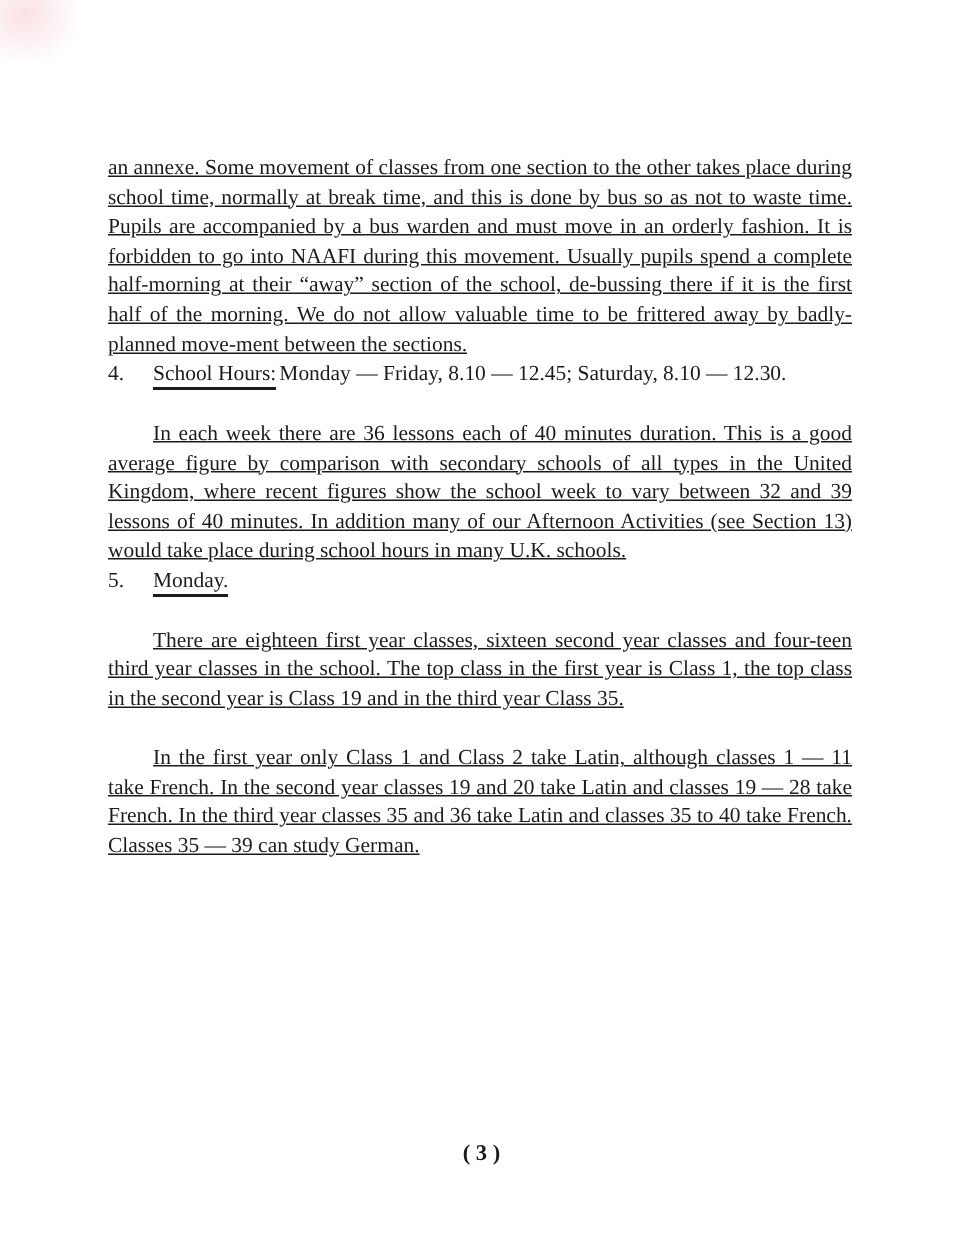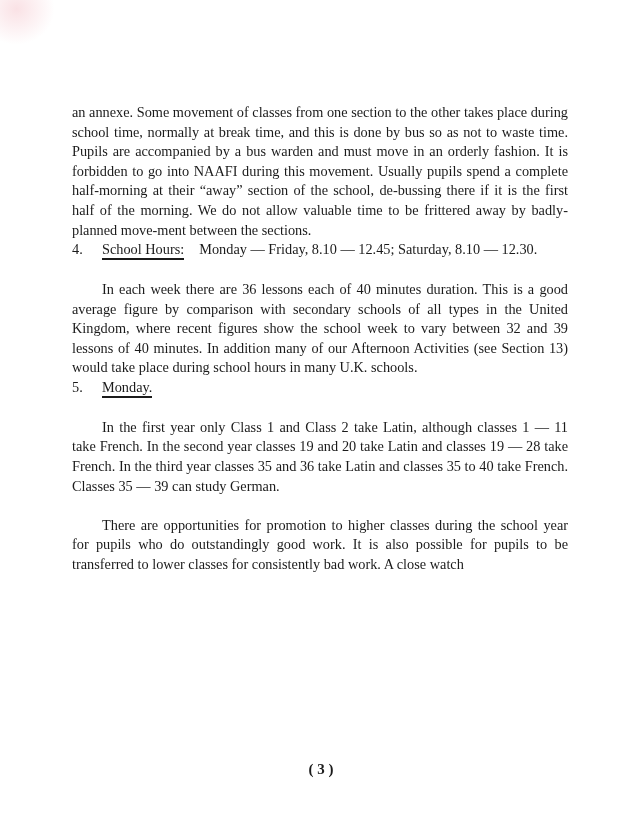--- a/index.html
+++ b/index.html
@@ -10,27 +10,27 @@
     color: #1b1b1b;
   }
   .smudge {
     position: absolute; left: 0; top: 0; width: 55px; height: 45px;
     background: radial-gradient(ellipse at 30% 20%, rgba(240,170,180,0.35), rgba(255,255,255,0) 70%);
   }
   .page {
     position: absolute; left: 72px; top: 103px; width: 496px;
     font-size: 14.3px; line-height: 19.6px;
   }
-  .para { margin: 0; text-align: justify; text-align-last: left; }
+  .para { margin: 0; text-align: justify; text-align-last: left; text-decoration: underline; }
   .indent { text-indent: 30px; }
   .gap { margin-top: 19.8px; }
   .heading { display: flex; align-items: baseline; margin: 0; }
   .heading .num { width: 30px; }
   .heading .title { font-weight: normal; border-bottom: 2px solid #1b1b1b; line-height: 17px; }
-  .heading .rest { margin-left: 15px; }
+  .heading .rest { margin-left: 2px; }
   .pagenum {
     position: absolute; left: 0; width: 642px; top: 761px;
     text-align: center; font-size: 15px; font-weight: bold;
   }
 </style>
 </head>
 <body>
 
 <div class="smudge"></div>
 
@@ -44,19 +44,19 @@
     <span class="rest">Monday — Friday,  8.10 — 12.45;  Saturday,  8.10 — 12.30.</span>
   </div>
 
   <p class="para indent gap">In each week there are 36 lessons each of 40 minutes duration.  This is a good average figure by comparison with secondary schools of all types in the United Kingdom, where recent figures show the school week to vary between 32 and 39 lessons of 40 minutes.  In addition many of our Afternoon Activities (see Section 13) would take place during school hours in many U.K. schools.</p>
 
   <div class="heading gap">
     <span class="num">5.</span>
     <span class="title">Monday.</span>
   </div>
 
+  <p class="para indent gap">There are eighteen first year classes, sixteen second year classes and four-teen third year classes in the school.  The top class in the first year is Class 1, the top class in the second year is Class 19 and in the third year Class 35.</p>
 
   <p class="para indent gap">In the first year only Class 1 and Class 2 take Latin, although classes 1 — 11 take French.  In the second year classes 19 and 20 take Latin and classes 19 — 28 take French.  In the third year classes 35 and 36 take Latin and classes 35 to 40 take French.  Classes 35 — 39 can study German.</p>
 
-  <p class="para indent gap">There are opportunities for promotion to higher classes during the school year for pupils who do outstandingly good work.  It is also possible for pupils to be transferred to lower classes for consistently bad work.  A close watch</p>
 </div>
 
 <div class="pagenum">( 3 )</div>
 
 </body></html>

